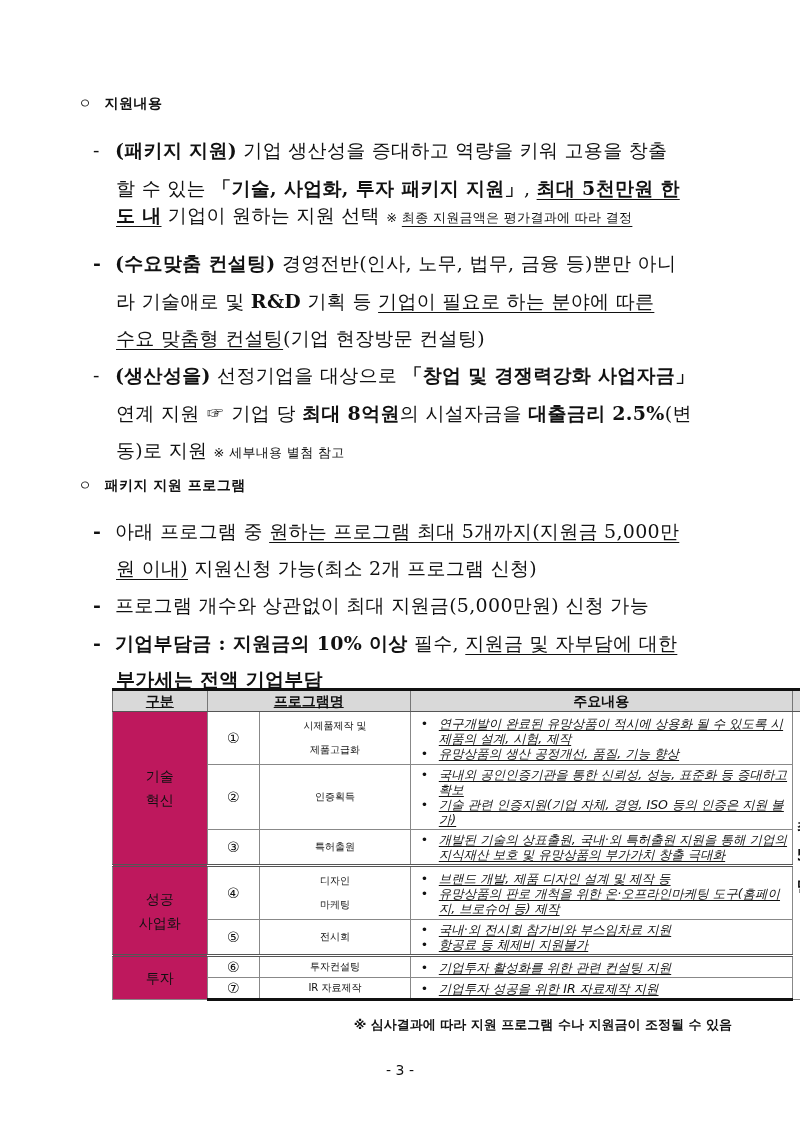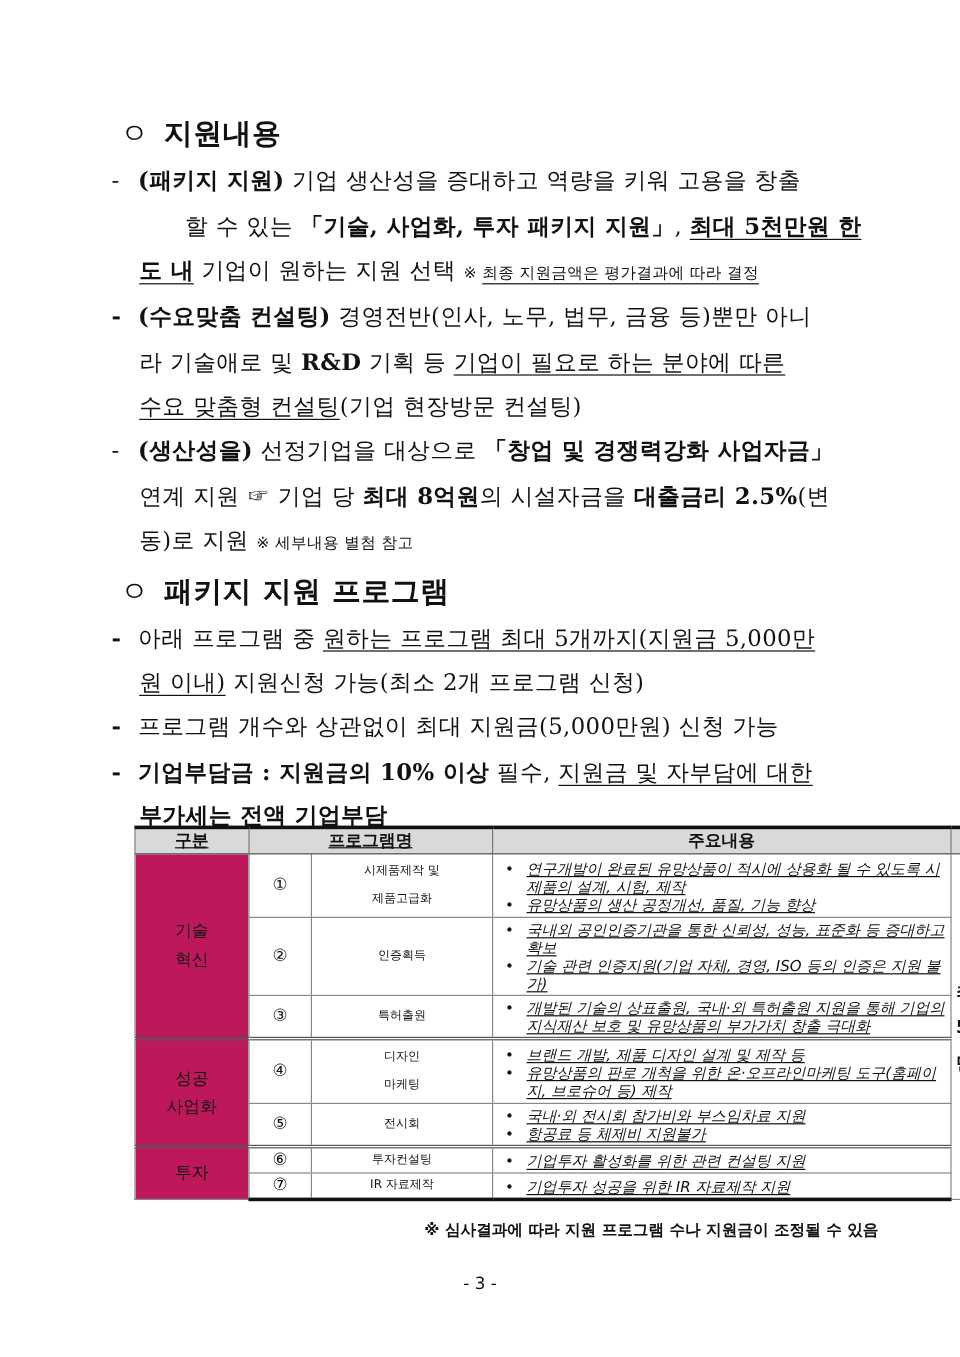--- a/index.html
+++ b/index.html
@@ -1,19 +1,19 @@
 <!DOCTYPE html>
 <html><head>
 <meta charset="utf-8">
 <style>
   html, body { margin: 0; padding: 0; background: #ffffff; }
   body { width: 800px; height: 1131px; position: relative; overflow: hidden;
          font-family: "DejaVu Serif", "Liberation Serif", serif; color: #111; }
   .page { position: absolute; left: 0; top: 0; width: 800px; height: 1131px; }
-  .sec-title { position: absolute; left: 100px; font-size: 24px; font-weight: bold;
+  .sec-title { position: absolute; left: 78px; font-size: 14px; font-weight: bold;
                font-family: "DejaVu Sans", sans-serif; letter-spacing: 0.5px; }
   .sec-title .bullet { font-weight: normal; margin-right: 12px; }
   .line { position: absolute; left: 93px; width: 640px; font-size: 19px; white-space: nowrap;
           letter-spacing: 0.3px; }
   .line.indent { left: 116px; }
   .dash { display: inline-block; width: 22px; }
   .b { font-weight: bold; }
   .u { text-decoration: underline; text-underline-offset: 4px; }
   .note { font-size: 13px; font-family: "DejaVu Sans", sans-serif; }
   table.prog { position: absolute; left: 88px; top: 688px; width: 773px;
@@ -44,24 +44,24 @@
 
 <div class="page">
 
   <div class="sec-title" style="top:95px;">
     <span class="bullet">ㅇ</span><span>지원내용</span>
   </div>
 
   <div class="line" style="top:138px;">
     <span class="dash">-</span><span class="b">(패키지 지원)</span><span> 기업 생산성을 증대하고 역량을 키워 고용을 창출</span>
   </div>
-  <div class="line indent" style="top:176px;text-align:center;">
+  <div class="line indent" style="top:176px;">
     <span>할 수 있는 </span><span class="b">「기술, 사업화, 투자 패키지 지원」</span><span>, </span><span class="b u">최대 5천만원 한</span>
   </div>
-  <div class="line indent" style="top:213px;">
+  <div class="line indent" style="top:203px;">
     <span class="b u">도 내</span><span> 기업이 원하는 지원 선택 </span><span class="note">※ </span><span class="note u">최종 지원금액은 평가결과에 따라 결정</span>
   </div>
 
   <div class="line" style="top:251px;">
     <span class="dash b">-</span><span class="b">(수요맞춤 컨설팅)</span><span> 경영전반(인사, 노무, 법무, 금융 등)뿐만 아니</span>
   </div>
   <div class="line indent" style="top:289px;">
     <span>라 기술애로 및 </span><span class="b">R&amp;D</span><span> 기획 등 </span><span class="u">기업이 필요로 하는 분야에 따른</span>
   </div>
   <div class="line indent" style="top:326px;">

